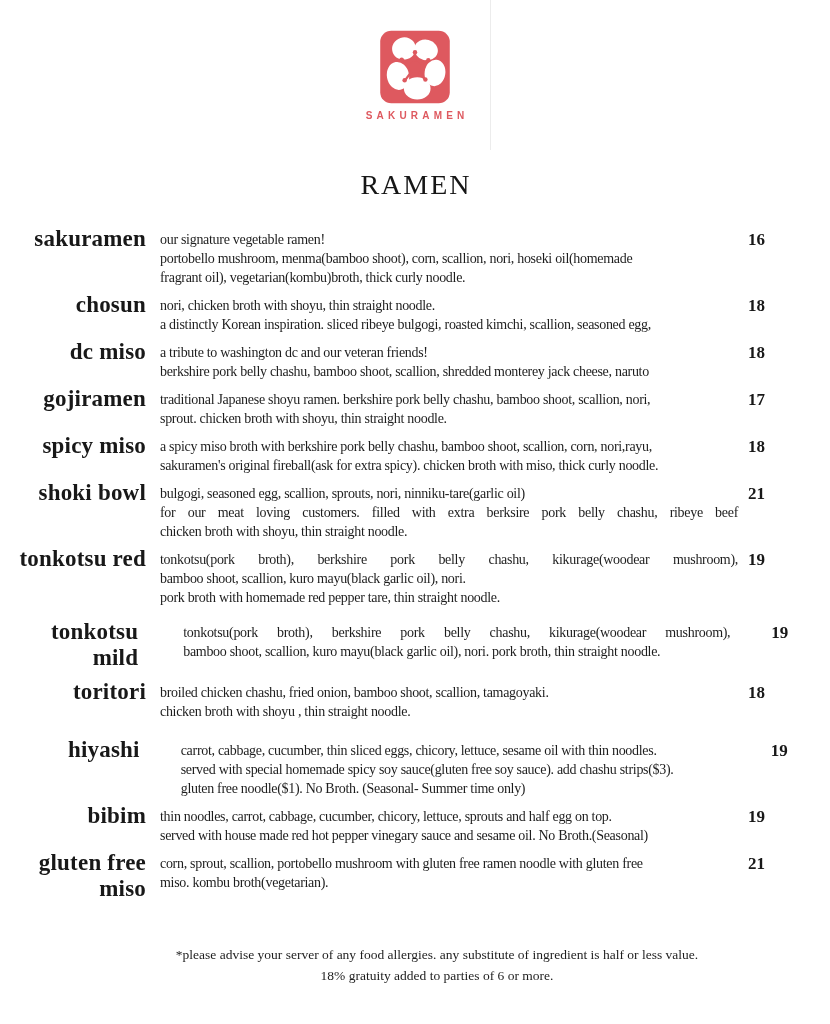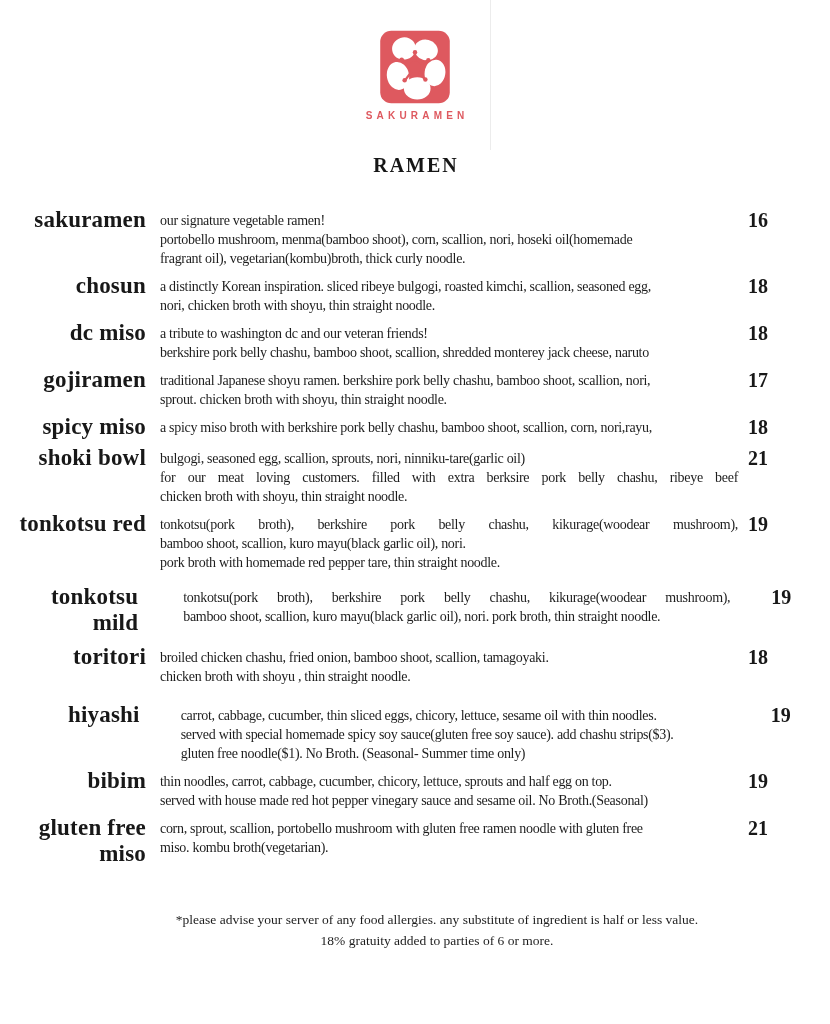--- a/index.html
+++ b/index.html
@@ -21,22 +21,22 @@
   .logo-text {
     margin-top:4px;
     font-family:"Liberation Sans", sans-serif;
     font-size:10px; font-weight:bold;
     letter-spacing:4.2px;
     text-indent:4.2px; 
     color:var(--brand,#de595f);
     line-height:12px;
   }
   .page-title {
-    margin-top:29px;
-    font-size:20px; font-weight:bold;
+    margin-top:48px;
+    font-size:28px; font-weight:normal;
     letter-spacing:2px; text-indent:2px;
     color:#161616;
     line-height:27px;
   }
   .menu { margin-top:32px; }
   .row { display:flex; align-items:flex-start; margin-bottom:9px; }
   .row:nth-of-type(4)  { margin-top:4px; }
   .row:nth-of-type(8)  { margin-top:16px;gap:31px; }
   .row:nth-of-type(9)  { margin-top:12px; }
   .row:nth-of-type(10) { margin-top:20px;gap:27px; }
@@ -55,21 +55,21 @@
   }
   .desc .line { white-space:nowrap; }
   .desc .line.just {
     white-space:normal;
     text-align:justify;
     text-align-last:justify;
   }
   .price {
     margin-left:2px; width:70px;
     padding-left:8px;
-    font-size:20px; font-weight:bold;
+    font-size:17px; font-weight:bold;
     line-height:19px; margin-top:0;
     color:#181818;
   }
   .footer {
     margin-top:42px;
     text-align:center;
     font-size:13.5px; line-height:21px;
     color:#1d1d1d;
     padding-left:44px;
   }
@@ -124,22 +124,22 @@
         <div class="line">fragrant oil), vegetarian(kombu)broth, thick curly noodle.</div>
       </div>
     <div class="price">16</div>
   </div>
 
   <div class="row">
     <div class="name">
         <div>chosun</div>
       </div>
     <div class="desc">
+        <div class="line">nori, chicken broth with shoyu, thin straight noodle.</div>
         <div class="line">a distinctly Korean inspiration. sliced ribeye bulgogi, roasted kimchi, scallion, seasoned egg,</div>
-        <div class="line">nori, chicken broth with shoyu, thin straight noodle.</div>
       </div>
     <div class="price">18</div>
   </div>
 
   <div class="row">
     <div class="name">
         <div>dc miso</div>
       </div>
     <div class="desc">
         <div class="line">a tribute to washington dc and our veteran friends!</div>
@@ -158,20 +158,21 @@
       </div>
     <div class="price">17</div>
   </div>
 
   <div class="row">
     <div class="name">
         <div>spicy miso</div>
       </div>
     <div class="desc">
         <div class="line">a spicy miso broth with berkshire pork belly chashu, bamboo shoot, scallion, corn, nori,rayu,</div>
+        <div class="line">sakuramen's original fireball(ask for extra spicy). chicken broth with miso, thick curly noodle.</div>
       </div>
     <div class="price">18</div>
   </div>
 
   <div class="row">
     <div class="name">
         <div>shoki bowl</div>
       </div>
     <div class="desc">
         <div class="line">bulgogi, seasoned egg, scallion, sprouts, nori, ninniku-tare(garlic oil)</div>

